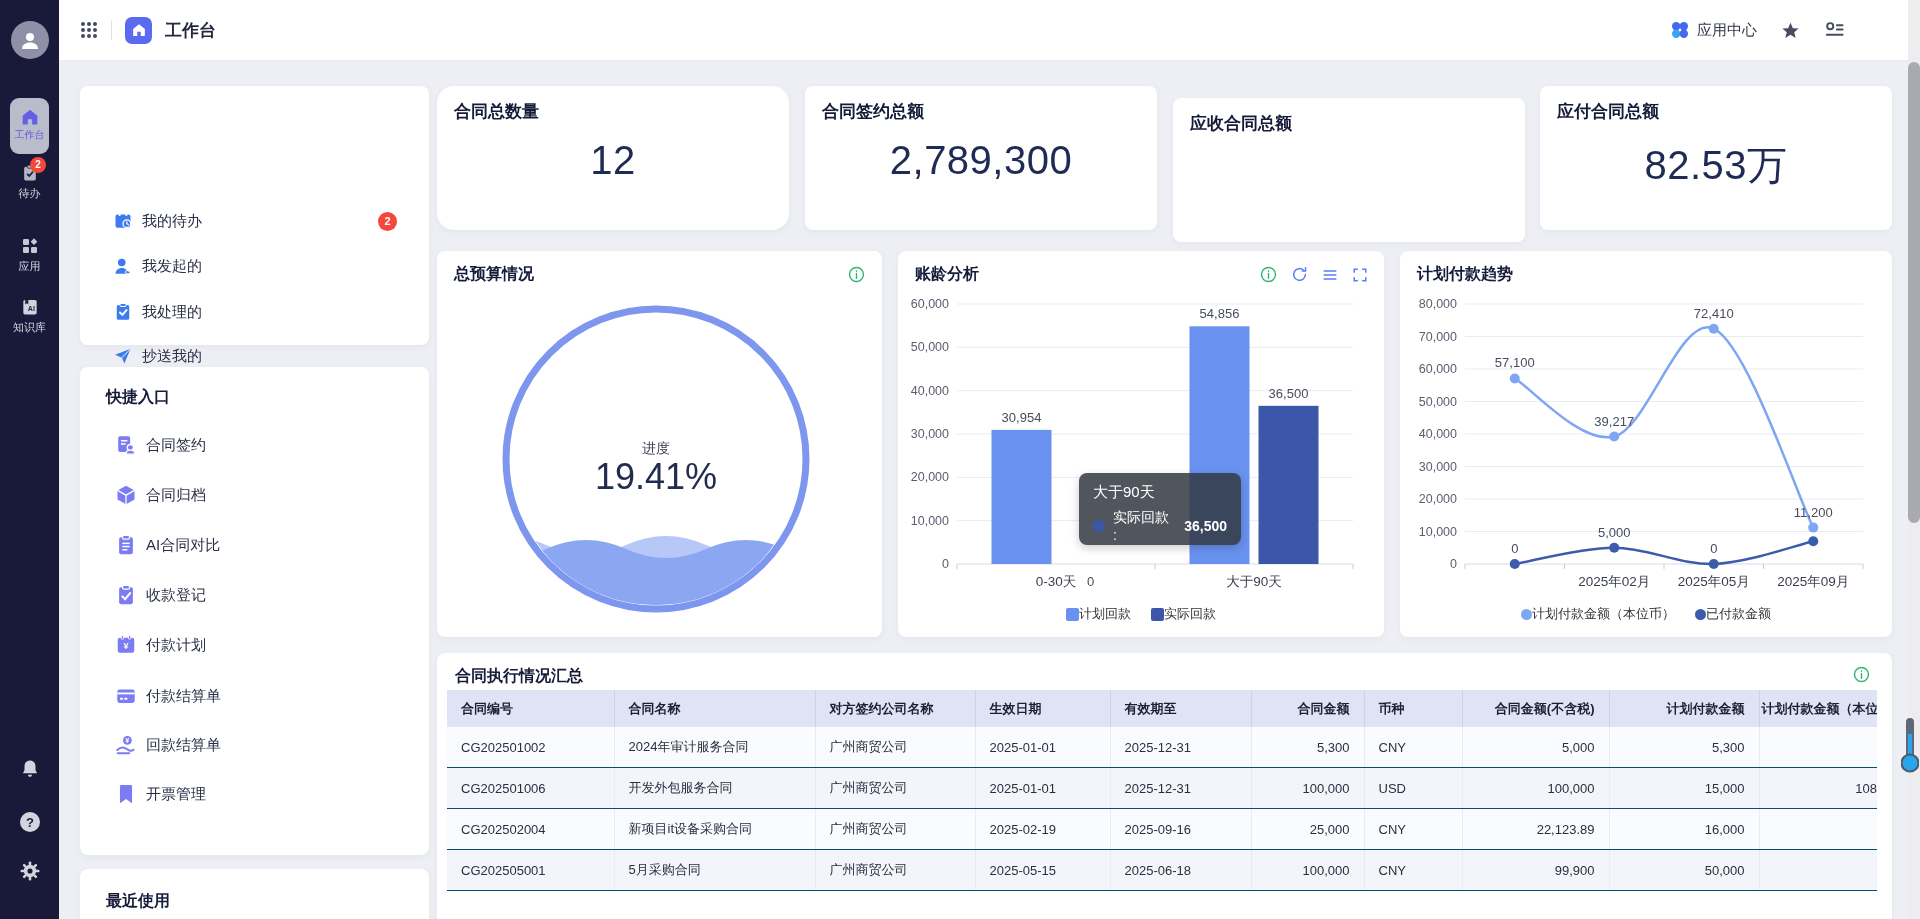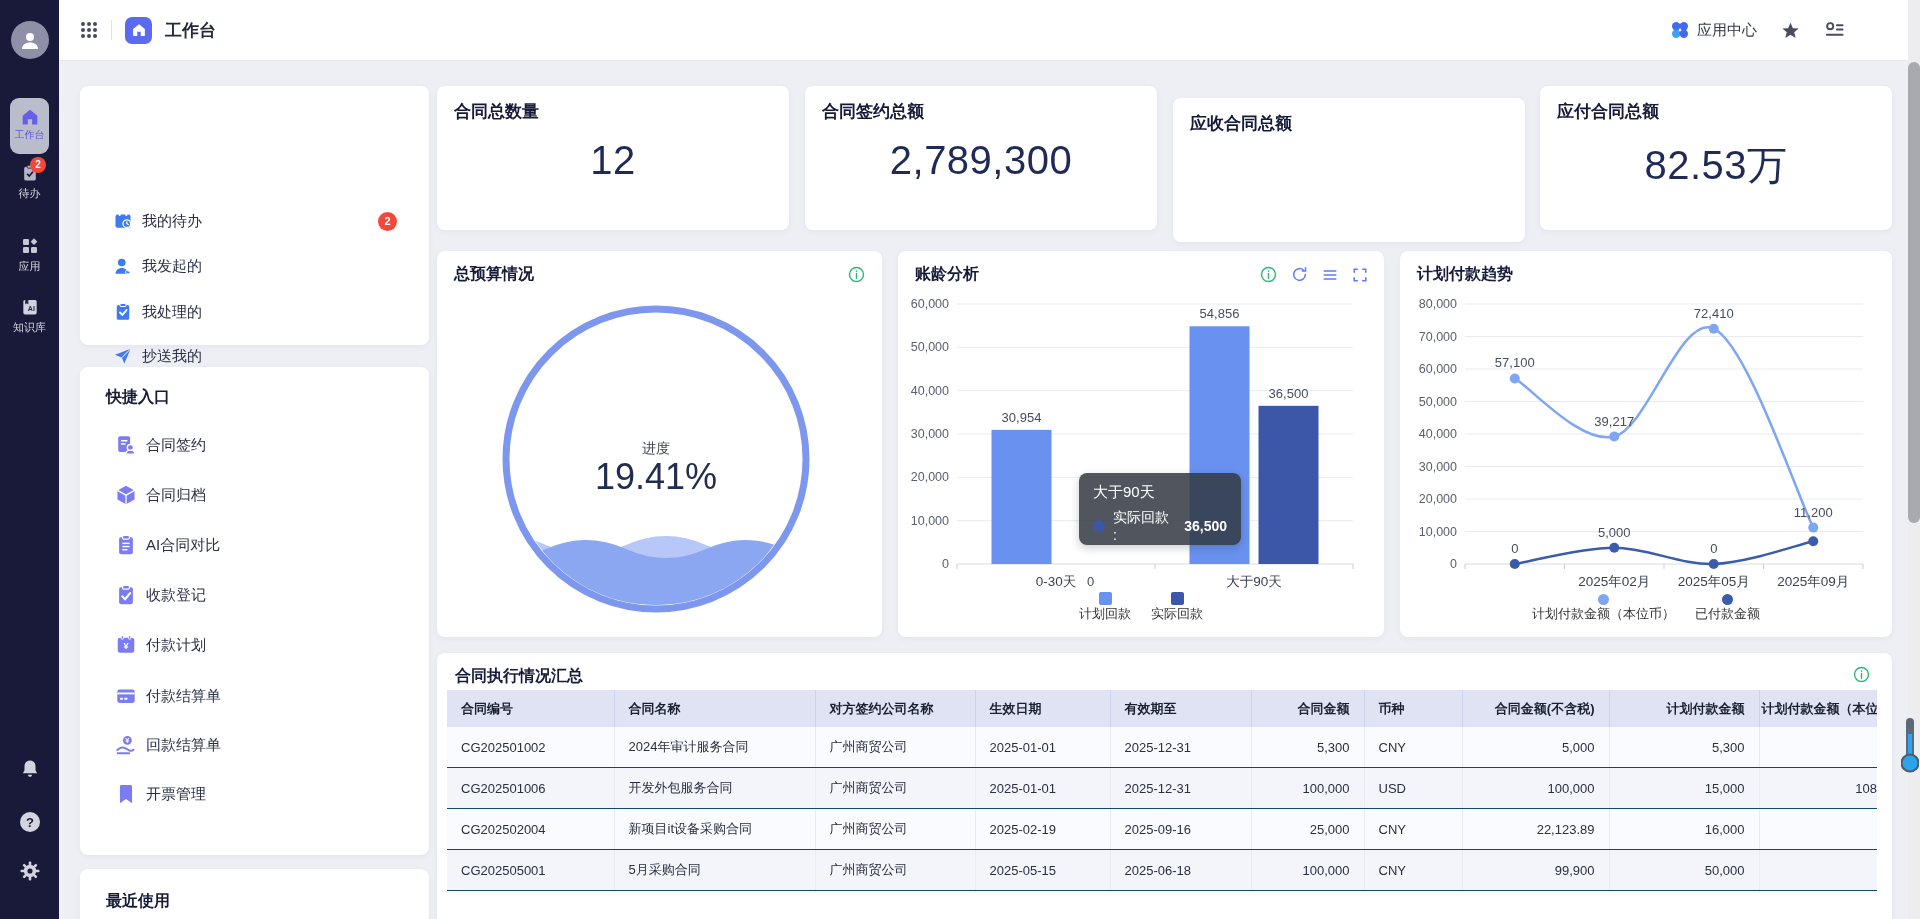--- a/index.html
+++ b/index.html
@@ -39,21 +39,21 @@
   
   .chart-head{position:absolute;left:17px;top:13px;}
   .chart-icons{position:absolute;top:15px;display:flex;gap:14px;align-items:center;}
   .chart-icons span{cursor:pointer;display:inline-flex;}
   .tooltip{position:absolute;left:181px;top:222px;width:162px;height:72px;background:rgba(50,56,66,.85);border-radius:8px;color:#fff;padding:10px 14px;box-sizing:border-box;box-shadow:0 3px 10px rgba(0,0,0,.2);z-index:5;}
   .tooltip .tt-title{font-size:15px;margin-bottom:7px;}
   .tooltip .tt-row{display:flex;align-items:center;font-size:14px;gap:8px;}
   .tt-dot{width:12px;height:12px;border-radius:50%;display:inline-block;}
   .tt-val{font-weight:700;}
   .legend{position:absolute;left:0;bottom:14px;width:100%;display:flex;justify-content:center;gap:20px;font-size:13px;color:#333;align-items:center;}
-  .legend .li{display:flex;align-items:center;flex-direction:column;}
+  .legend .li{display:flex;align-items:center;}
   .lg-sq{width:13px;height:13px;border-radius:2px;display:inline-block;}
   .lg-dot{width:11px;height:11px;border-radius:50%;display:inline-block;}
   
   .exec-table{position:absolute;left:10px;top:37px;border-collapse:collapse;table-layout:fixed;width:1430px;font-size:13px;}
   .exec-table th{background:#dfe3f4;color:#1b2033;font-weight:700;height:37px;text-align:left;padding:0 0 0 14px;border-right:1px solid #ccd3ea;overflow:hidden;white-space:nowrap;}
   .exec-table td{height:40px;color:#2a2f40;padding:0 0 0 14px;border-right:1px solid #e8ebf3;border-bottom:1px solid #0c4a6e;overflow:hidden;white-space:nowrap;}
   .exec-table tr:nth-child(odd) td{background:#fafbfe;}
   .exec-table tr:nth-child(even) td{background:#f3f5fa;}
   .exec-table th.al-r,.exec-table td.al-r{text-align:right;padding:0 14px 0 2px;}
   .exec-table th.last,.exec-table td.last{border-right:none;padding-right:0;}
@@ -308,21 +308,21 @@
         <path d="M7 2.2h10a1.6 1.6 0 0 1 1.6 1.6V22l-6.6-4.6L5.4 22V3.8A1.6 1.6 0 0 1 7 2.2Z" fill="#7b7cf2"></path>
       </svg>
       <span class="mi-label">开票管理</span>
     </div>
   </section>
 
   <section class="card" style="left:80px;top:869px;width:349px;height:80px;">
     <div class="card-title" style="position:absolute;left:26px;top:22px;">最近使用</div>
   </section>
 
-  <section class="card stat-card" style="left:437px;top:86px;">
+  <section class="card stat-card" style="left:437px;top:86px;border-radius:17px;">
     <div class="stat-title">合同总数量</div>
     <div class="stat-value">12</div>
   </section>
   <section class="card stat-card" style="left:805px;top:86px;">
     <div class="stat-title">合同签约总额</div>
     <div class="stat-value">2,789,300</div>
   </section>
   <section class="card stat-card" style="left:1173px;top:98px;">
     <div class="stat-title">应收合同总额</div>
   </section>

